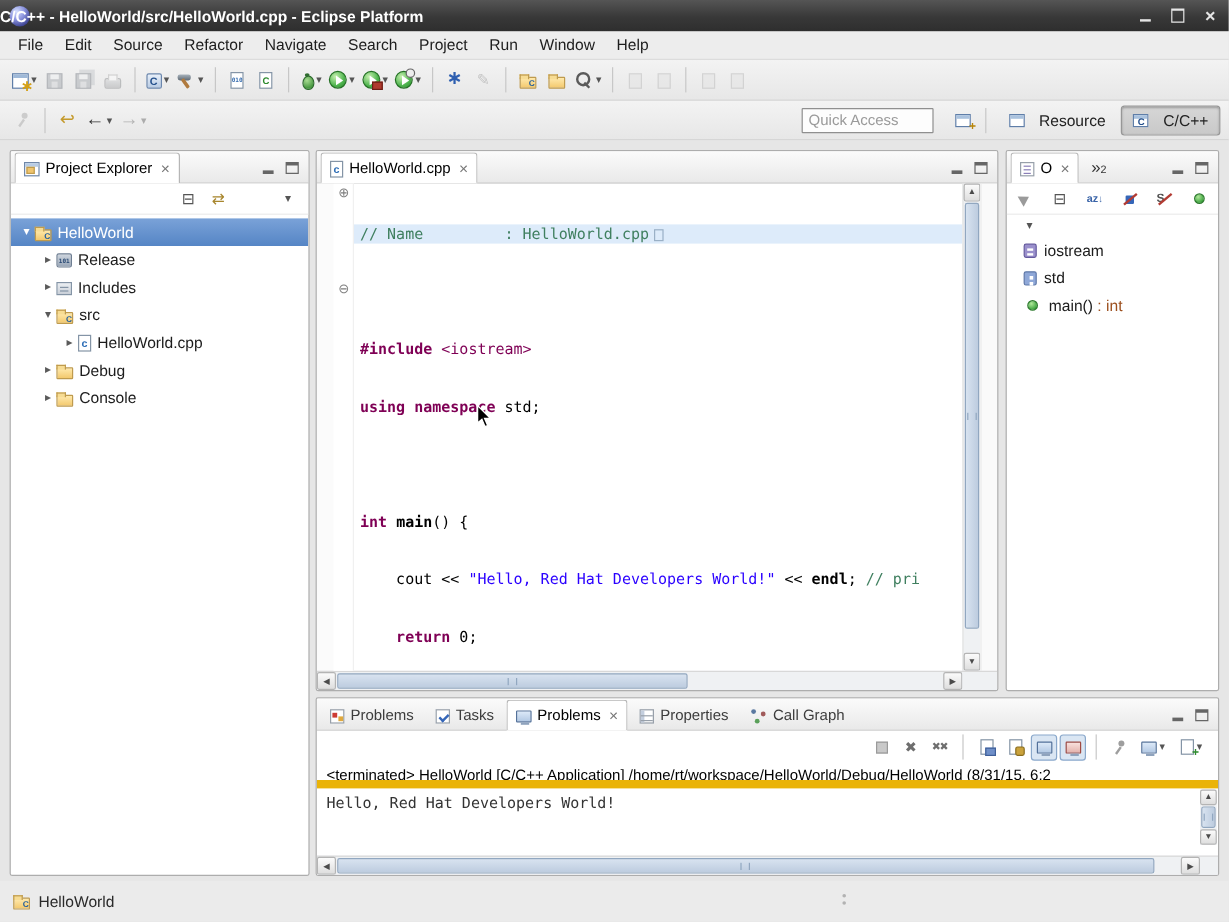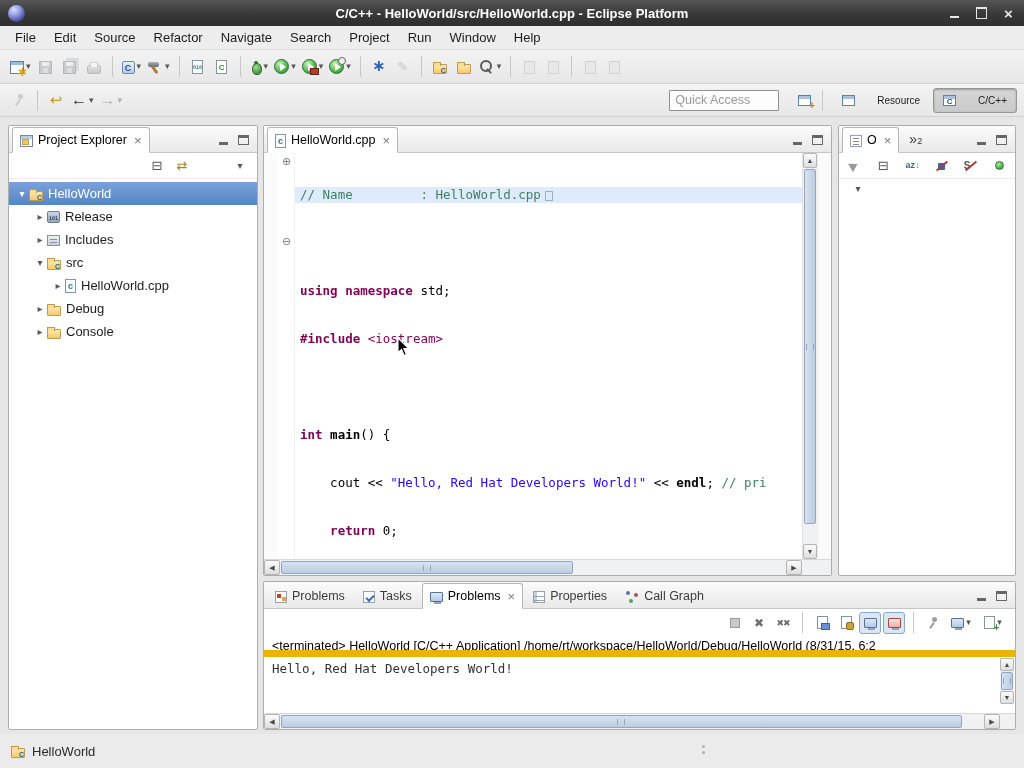--- a/index.html
+++ b/index.html
@@ -2,21 +2,21 @@
 <html><head>
 <meta charset="utf-8">
 <style>
   *{box-sizing:border-box;margin:0;padding:0}
   html,body{width:1024px;height:768px}
   body{font-family:"Liberation Sans","DejaVu Sans",sans-serif;background:#e9e9e9;position:relative;overflow:hidden;font-size:13px;color:#1c1c1c}
 
   
   .titlebar{height:26px;background:linear-gradient(#555,#383838 55%,#2e2e2e);display:flex;align-items:center;padding:0 8px;position:relative}
   .ttl-icon{width:17px;height:17px;border-radius:50%;background:radial-gradient(circle at 35% 28%,#d6e0ff,#8b93de 40%,#414795 75%,#23255c);flex:none}
-  .ttl-text{position:absolute;left:0;right:0;text-align:center;color:#fff;font-weight:bold;font-size:13px;pointer-events:none}
+  .ttl-text{position:absolute;left:0;right:0;color:#fff;font-weight:bold;font-size:13px;pointer-events:none}
   .ttl-controls{margin-left:auto;display:flex;gap:12px;align-items:center;z-index:2}
   .tc{width:15px;height:15px;display:flex;align-items:center;justify-content:center;color:#e6e6e6}
   .tc-min::after{content:"";width:9px;height:2px;background:#e6e6e6;margin-top:8px}
   .tc-max::after{content:"";width:9px;height:9px;border:1px solid #e6e6e6;border-top:2px solid #e6e6e6}
   .tc-close{font-size:15px;font-weight:bold;line-height:1}
 
   
   .menubar{height:24px;display:flex;align-items:center;padding-left:6px;background:#ededed;border-bottom:1px solid #dcdcdc}
   .menu-item{padding:3px 9px;font-size:13px;color:#1d1d1d;border-radius:2px}
 
@@ -72,21 +72,21 @@
   .g-back{color:#2f2f2f;font-weight:bold}
   .g-fwd{color:#b3b3b3;font-weight:bold}
   .g-lastedit{color:#c49a2c;font-size:15px}
   .ic-pin{width:14px;height:14px}
   .ic-pin::before{content:"";position:absolute;left:6px;top:1px;width:5px;height:5px;border-radius:50%;background:#9e9e9e}
   .ic-pin::after{content:"";position:absolute;left:5px;top:6px;width:2px;height:7px;background:#9e9e9e;transform:rotate(35deg)}
 
   
   .qa-input{width:110px;height:21px;border:1px solid #8f8f8f;border-radius:1px;background:#fdfdfd;font:12.5px "Liberation Sans",sans-serif;padding:0 5px;color:#333}
   .qa-input::placeholder{color:#9a9a9a}
-  .persp-btn{height:25px;display:flex;align-items:center;gap:22px;padding:0 9px;border-radius:3px;font-size:10px;color:#222;margin-left:4px}
+  .persp-btn{height:25px;display:flex;align-items:center;gap:12px;padding:0 9px;border-radius:3px;font-size:13px;color:#222;margin-left:4px}
   .persp-btn.active{background:linear-gradient(#d6d6d6,#c9c9c9);border:1px solid #979797;box-shadow:inset 0 1px 2px rgba(0,0,0,.28)}
   .ic-persp{width:13px;height:11px;background:#fff;border:1px solid #5f7ea8;margin-top:1px}
   .ic-persp::before{content:"";position:absolute;left:0;right:0;top:0;height:3px;background:#aac2de}
   .ic-persp.plus::after{content:"+";position:absolute;right:-5px;bottom:-6px;color:#b8860b;font:bold 10px/10px "Liberation Sans",sans-serif}
   .ic-persp.cpp::after{content:"C";position:absolute;left:0;top:2px;width:100%;text-align:center;font:bold 8px/8px "Liberation Sans",sans-serif;color:#24508c}
 
   
   .workbench{height:617px;padding:8px 8px 4px;display:flex;gap:5px;background:#e6e6e6}
   .panel{background:#fff;border:1px solid #adadad;border-radius:2px;display:flex;flex-direction:column;overflow:hidden}
   .explorer{width:250px;flex:none}
@@ -444,22 +444,22 @@
         </div>
         <div class="ed-body">
           <div class="ruler-ann"></div>
           <div class="ruler-fold">
             <span class="fold" style="top:2px">⊕</span>
             <span class="fold" style="top:82px">⊖</span>
           </div>
           <div class="code">
             <div class="cl hl"><span class="cmt">// Name         : HelloWorld.cpp</span><span class="foldbox"></span></div>
             <div class="cl"></div>
+            <div class="cl"><span class="kw">#include</span><span class="dir"> &lt;iostream&gt;</span></div>
             <div class="cl"><span class="kw">using namespace</span><span> std;</span></div>
-            <div class="cl"><span class="kw">#include</span><span class="dir"> &lt;iostream&gt;</span></div>
             <div class="cl"></div>
             <div class="cl"><span class="kw">int</span><span> </span><span class="fn">main</span><span>() {</span></div>
             <div class="cl"><span>    cout &lt;&lt; </span><span class="str">"Hello, Red Hat Developers World!"</span><span> &lt;&lt; </span><span class="fn">endl</span><span>; </span><span class="cmt">// pri</span></div>
             <div class="cl"><span class="kw">    return</span><span> 0;</span></div>
             
           </div>
           <div class="sb-v">
             <span class="sbtn">▲</span>
             <span class="strack">
                 <span class="sthumb" style="top:0;height:95%"></span>
@@ -512,20 +512,35 @@
             </span>
           <span class="gbtn">
               <span class="ic-greendot" style="display:inline-block"></span>
             </span>
         </div>
         <div class="outline-menu-row">
           <span class="gbtn g-menu">
               <span>▾</span>
             </span>
         </div>
+        <div>
+          <div class="orow">
+            <span class="ic ic-include-obj"></span>
+            <span class="lbl">iostream</span>
+          </div>
+          <div class="orow">
+            <span class="ic ic-ns-obj"></span>
+            <span class="lbl">std</span>
+          </div>
+          <div class="orow">
+            <span class="ic-greendot" style="display:inline-block;flex:none"></span>
+            <span class="lbl">main()</span>
+            <span class="otype"> : int</span>
+          </div>
+        </div>
       </div>
     </div>
 
     <div class="panel console-panel">
       <div class="tabbar">
         <span class="tab">
           <span class="ic ic-problems"></span>
           <span>Problems</span>
         </span>
         <span class="tab">

